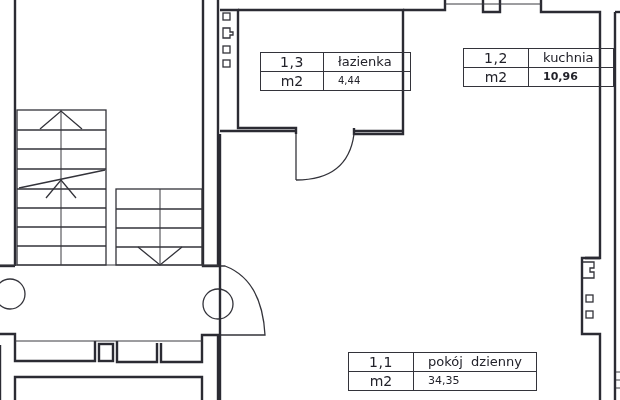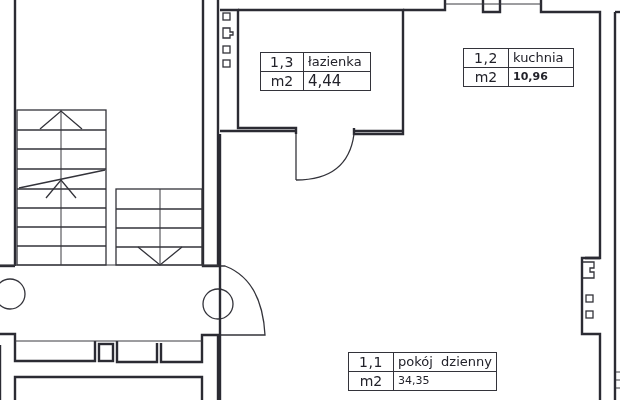--- a/index.html
+++ b/index.html
@@ -5,24 +5,24 @@
   html, body { margin: 0; padding: 0; background: #ffffff; }
   body { width: 620px; height: 400px; overflow: hidden; position: relative; font-family: "DejaVu Sans", sans-serif; }
   #plan { position: absolute; left: 0; top: 0; width: 620px; height: 400px; }
   .wall { fill: none; stroke: #2b2b33; stroke-width: 2.4; stroke-linejoin: miter; }
   .thin { fill: none; stroke: #33333a; stroke-width: 1.3; }
   .hair { fill: none; stroke: #3a3a40; stroke-width: 1; }
   .label-table {
     position: absolute; border-collapse: collapse;
     font-family: "DejaVu Sans", sans-serif; color: #22222a;
   }
-  .label-table td { border: 1.3px solid #33333a; padding: 0 4px; height: 18px; line-height: 18px; white-space: nowrap; }
+  .label-table td { border: 1.3px solid #33333a; padding: 0 14px; height: 18px; line-height: 18px; white-space: nowrap; }
   .label-table .num { text-align: center; font-size: 14px; letter-spacing: 0.5px; }
   .label-table .name { font-size: 13px; }
-  .label-table .area { font-size: 15px; }
+  .label-table .area { font-size: 10px; }
   .label-table .unit { text-align: center; font-size: 14px; }
 </style>
 </head>
 <body>
 
 <svg id="plan" viewBox="0 0 620 400" xmlns="http://www.w3.org/2000/svg">
 
   <g>
     <line class="wall" x1="15" y1="0" x2="15" y2="266"></line>
     <polyline class="wall" points="0,266 15,266"></polyline>

